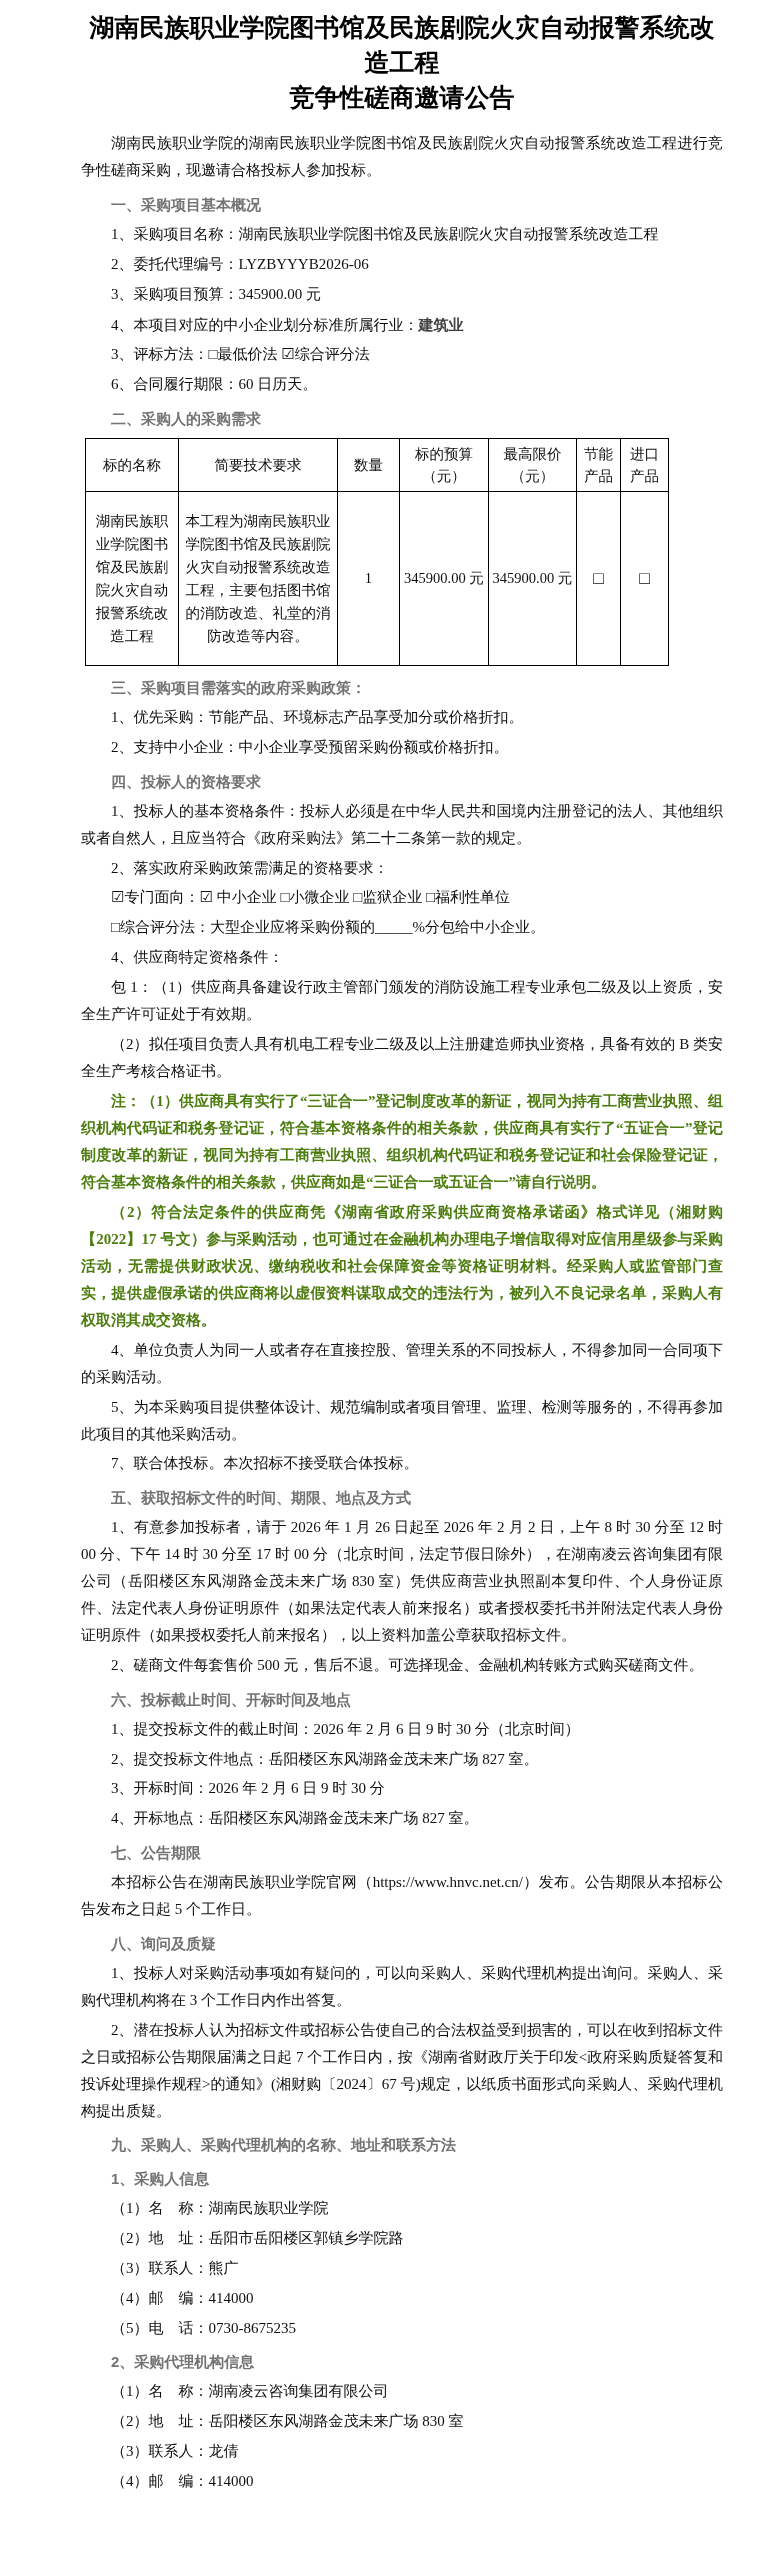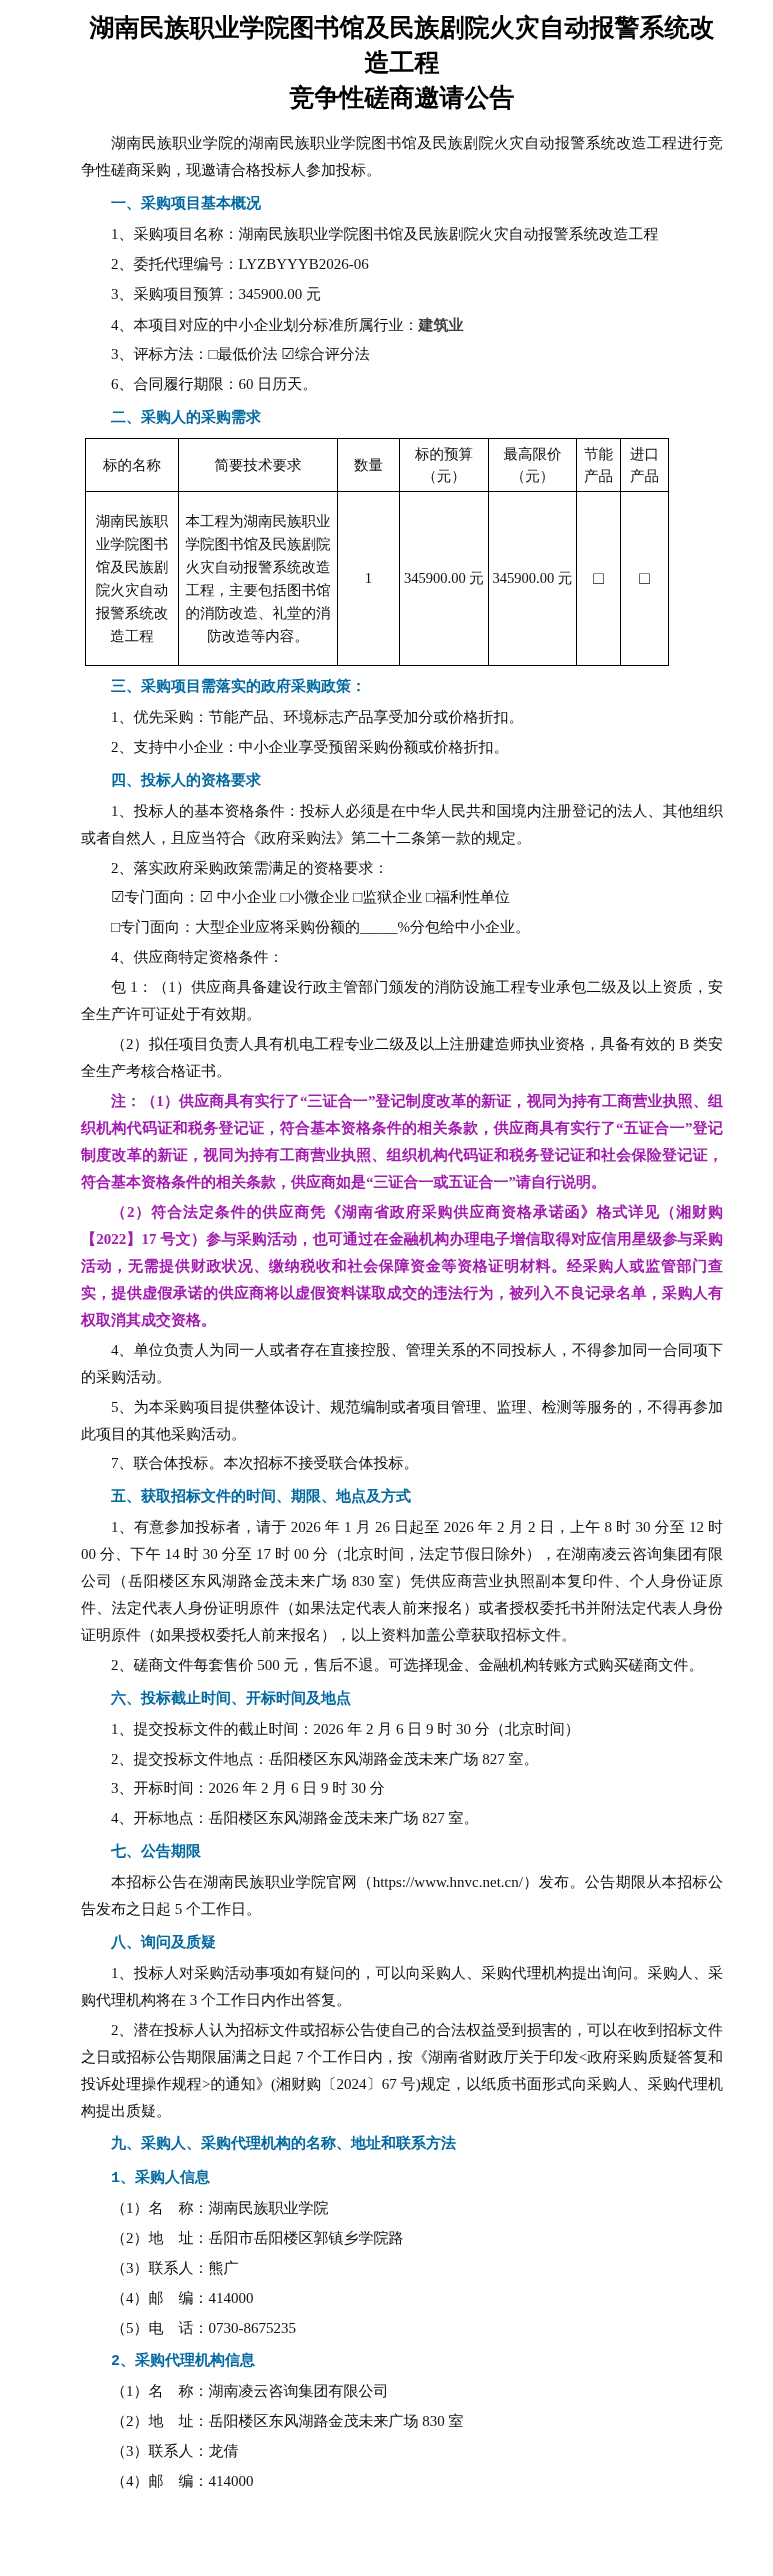--- a/index.html
+++ b/index.html
@@ -27,26 +27,26 @@
     line-height: 35px;
     text-align: center;
     margin: 0 0 15.5px 0;
   }
   .doc-title div { text-indent: 0; }
   p {
     margin: 2.9px 0;
     text-indent: 2em;
   }
   p.heading {
-    font-family: Liberation Mono, monospace;
+    font-family: Liberation Sans, sans-serif;
     font-weight: bold;
-    color: #0369a1;
+    color: #737373;
     margin-top: 6.8px;
   }
-  p.bold { font-weight: bold; color: #a21caf; }
+  p.bold { font-weight: bold; color: #4d7c0f; }
   .bold-inline { font-weight: bold; font-family: "Liberation Sans", "DejaVu Sans", sans-serif; color:#404040; }
   table.req {
     border-collapse: collapse;
     table-layout: fixed;
     width: 584px;
     margin: 5.8px 0 7.7px 3.9px;
     text-align: center;
     font-size: 14.5px;
   }
   table.req th, table.req td {
@@ -118,21 +118,21 @@
     </table>
 
   <p class="heading">三、采购项目需落实的政府采购政策：</p>
   <p>1、优先采购：节能产品、环境标志产品享受加分或价格折扣。</p>
   <p>2、支持中小企业：中小企业享受预留采购份额或价格折扣。</p>
 
   <p class="heading">四、投标人的资格要求</p>
   <p>1、投标人的基本资格条件：投标人必须是在中华人民共和国境内注册登记的法人、其他组织或者自然人，且应当符合《政府采购法》第二十二条第一款的规定。</p>
   <p>2、落实政府采购政策需满足的资格要求：</p>
   <p>☑专门面向：☑ 中小企业  □小微企业  □监狱企业  □福利性单位</p>
-  <p>□专门面向：大型企业应将采购份额的_____%分包给中小企业。</p>
+  <p>□综合评分法：大型企业应将采购份额的_____%分包给中小企业。</p>
   <p>4、供应商特定资格条件：</p>
   <p>包 1：（1）供应商具备建设行政主管部门颁发的消防设施工程专业承包二级及以上资质，安全生产许可证处于有效期。</p>
   <p>（2）拟任项目负责人具有机电工程专业二级及以上注册建造师执业资格，具备有效的 B 类安全生产考核合格证书。</p>
   <p class="bold">注：（1）供应商具有实行了“三证合一”登记制度改革的新证，视同为持有工商营业执照、组织机构代码证和税务登记证，符合基本资格条件的相关条款，供应商具有实行了“五证合一”登记制度改革的新证，视同为持有工商营业执照、组织机构代码证和税务登记证和社会保险登记证，符合基本资格条件的相关条款，供应商如是“三证合一或五证合一”请自行说明。</p>
   <p class="bold">（2）符合法定条件的供应商凭《湖南省政府采购供应商资格承诺函》格式详见（湘财购【2022】17 号文）参与采购活动，也可通过在金融机构办理电子增信取得对应信用星级参与采购活动，无需提供财政状况、缴纳税收和社会保障资金等资格证明材料。经采购人或监管部门查实，提供虚假承诺的供应商将以虚假资料谋取成交的违法行为，被列入不良记录名单，采购人有权取消其成交资格。</p>
   <p>4、单位负责人为同一人或者存在直接控股、管理关系的不同投标人，不得参加同一合同项下的采购活动。</p>
   <p>5、为本采购项目提供整体设计、规范编制或者项目管理、监理、检测等服务的，不得再参加此项目的其他采购活动。</p>
   <p>7、联合体投标。本次招标不接受联合体投标。</p>
 
   <p class="heading">五、获取招标文件的时间、期限、地点及方式</p>

